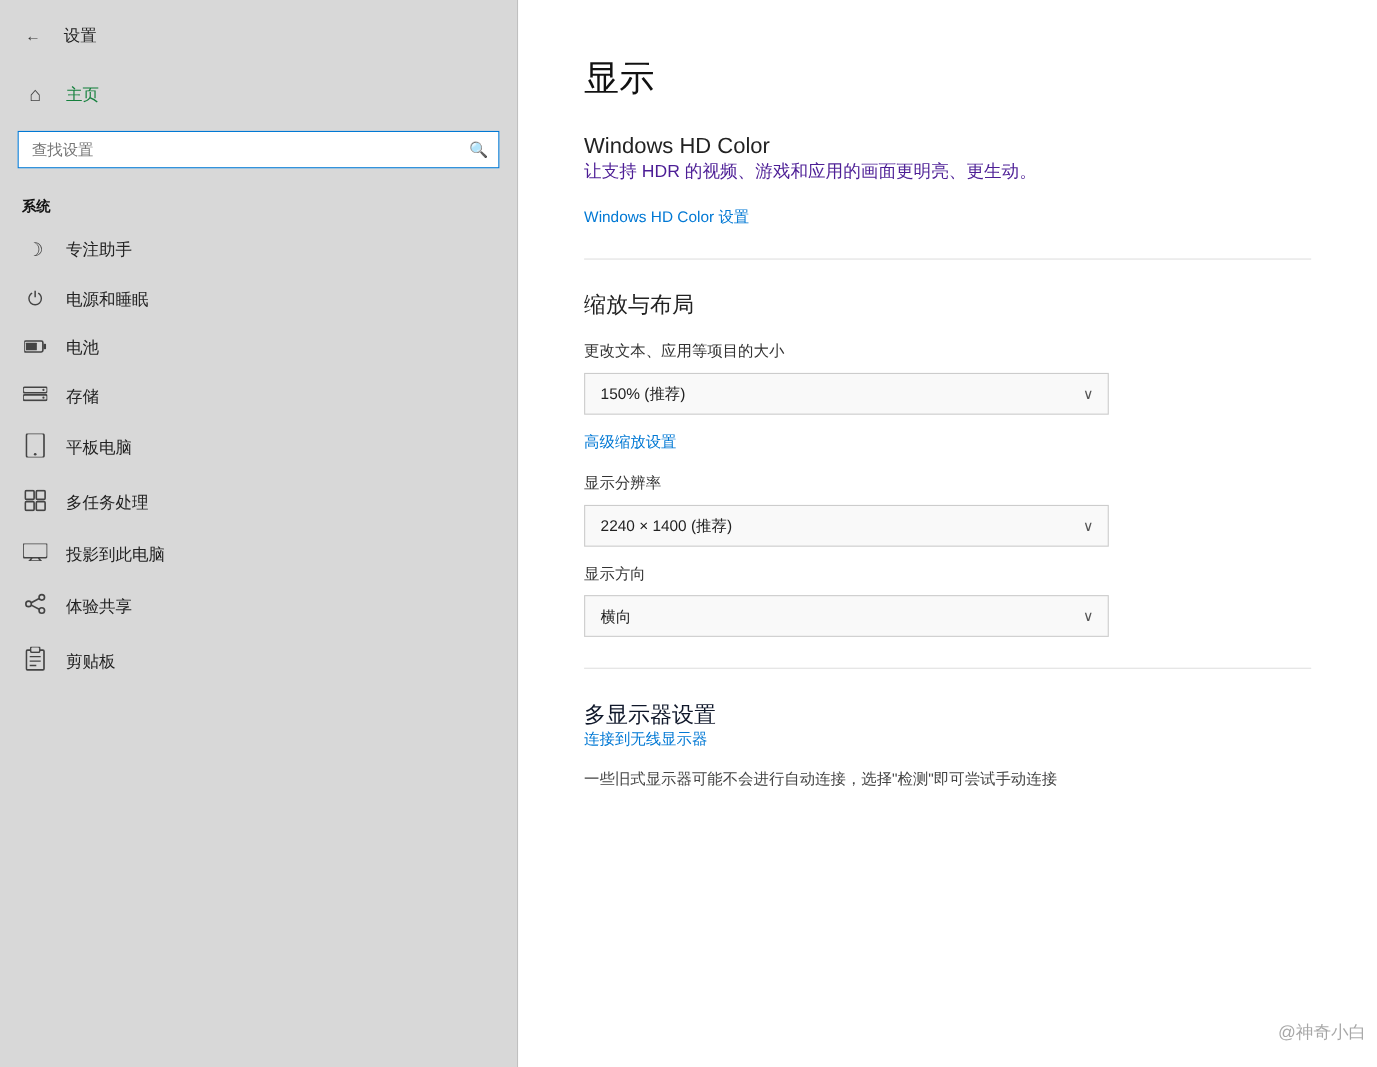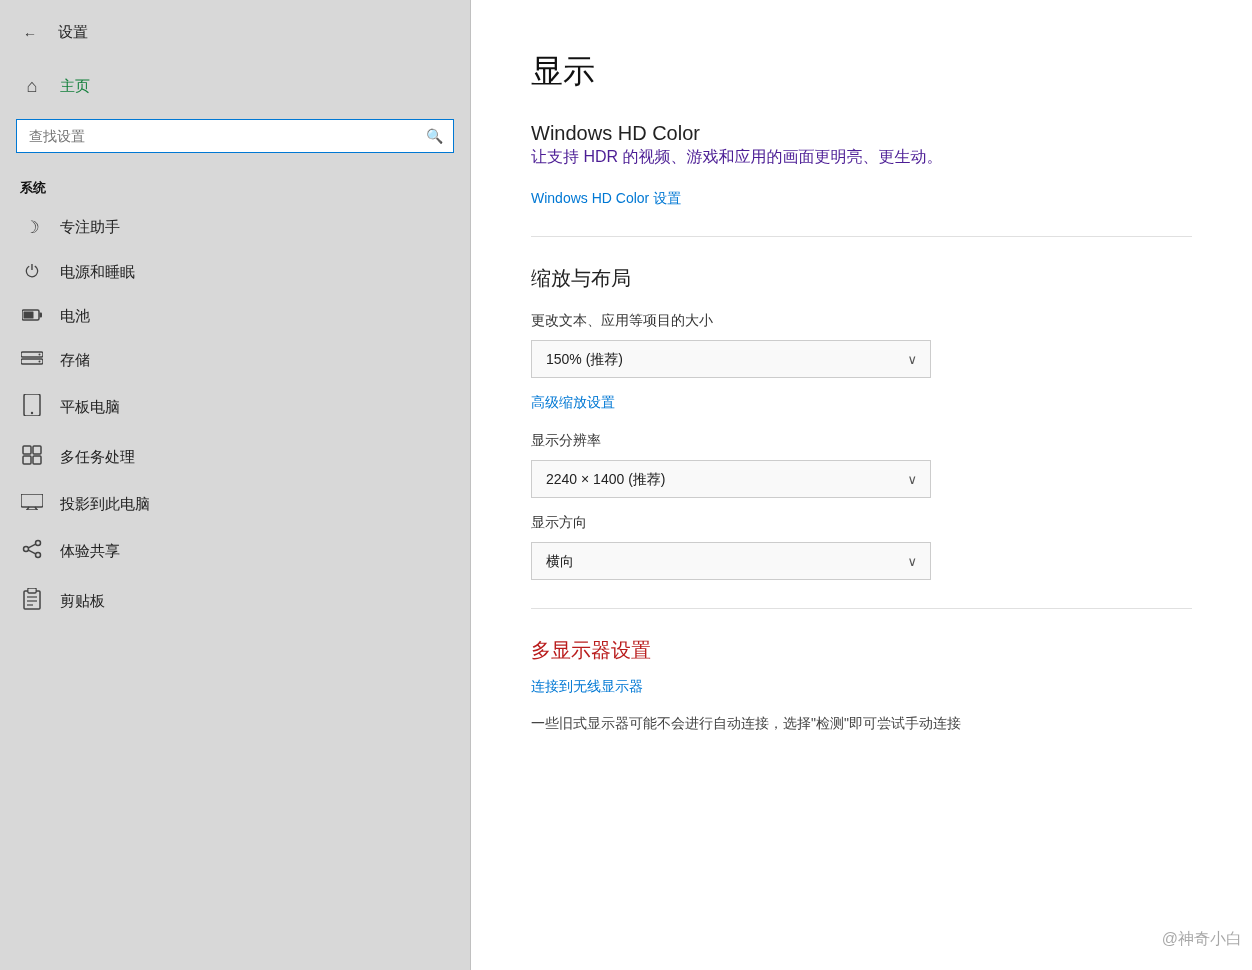--- a/index.html
+++ b/index.html
@@ -181,21 +181,21 @@
     }
 
     .dropdown-label {
       font-size: 14px;
       color: #333;
       margin-bottom: 10px;
     }
 
     .dropdown-wrapper {
       position: relative;
-      width: 400px;
+      width: 477px;
       margin-bottom: 16px;
     }
 
     .dropdown-wrapper select {
       width: 100%;
       padding: 10px 40px 10px 14px;
       font-size: 14px;
       color: #222;
       border: 1px solid #ccc;
       background: #f9f9f9;
@@ -216,22 +216,21 @@
     }
 
     .advanced-link {
       display: block;
       margin-bottom: 20px;
     }
 
     .multi-display-title {
       font-size: 20px;
       font-weight: 400;
-      color: #b91c1c;
-      margin-bottom: 14px;
+      color: #0f172a;
     }
 
     .watermark {
       position: fixed;
       bottom: 20px;
       right: 10px;
       font-size: 16px;
       color: rgba(0,0,0,0.35);
     }
   </style>

